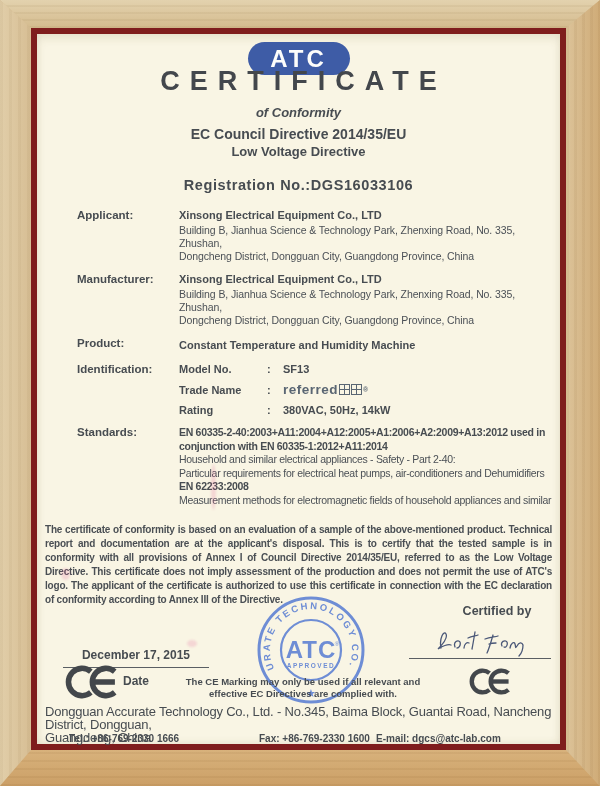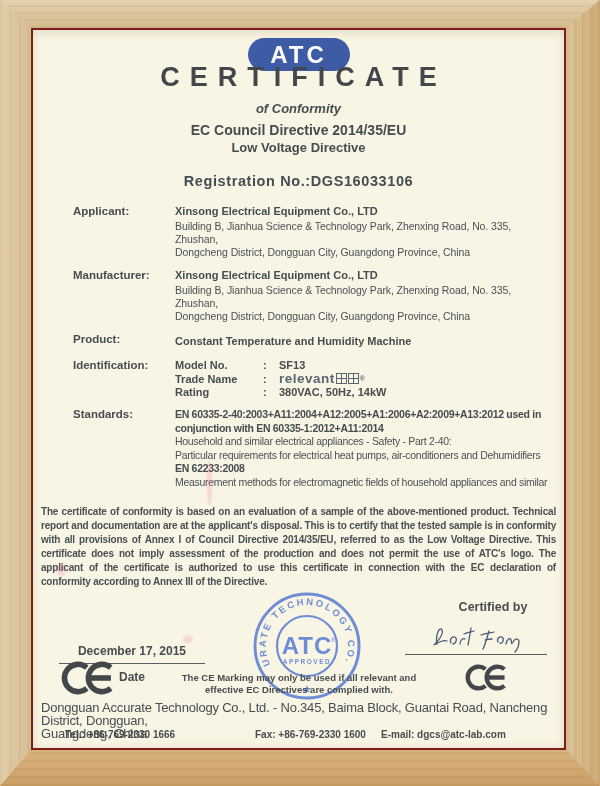--- a/index.html
+++ b/index.html
@@ -28,21 +28,21 @@
     clip-path:polygon(34px 0,34px 786px,0 750px,0 28px);}
   .wood-bottom{left:0;top:750px;width:600px;height:36px;
     background:
       repeating-linear-gradient(0deg, rgba(120,80,30,.08) 0 2px, transparent 2px 8px),
       linear-gradient(180deg,#d8b27c,#cb9f66);
     clip-path:polygon(31px 0,566px 0,600px 36px,0 36px);}
 
   
   .paper{
     position:absolute;left:31px;top:28px;width:535px;height:722px;
-    box-sizing:border-box;border:2px solid #7f1d1d;
+    box-sizing:border-box;border:6px solid #7f1d1d;
     background:#f9f5e4;
     box-shadow:inset 0 4px 10px rgba(100,80,35,.12), inset 0 -3px 6px rgba(100,80,35,.06);
     color:#474c51;
   }
   .stain{position:absolute;background:rgba(225,90,150,.20);border-radius:50%;filter:blur(1px);pointer-events:none;}
 
   
   .logo-pill{width:102px;height:33px;margin:8px auto 0;border-radius:17px;
     background:#3e5ca6;display:flex;align-items:center;justify-content:center;
     color:#fdfdfb;font-weight:bold;font-size:24px;letter-spacing:3px;}
@@ -53,21 +53,21 @@
   .sub3{margin-top:2px;text-align:center;font-size:13px;font-weight:bold;}
   .registration{margin-top:18px;text-align:center;font-size:14.5px;font-weight:bold;letter-spacing:.6px;}
 
   
   .info{margin:16px 8px 16px 40px;font-size:11px;}
   .row{display:grid;grid-template-columns:102px 1fr;margin-bottom:10px;}
   .lbl{font-weight:bold;font-size:11.5px;}
   .name{font-weight:bold;font-size:11px;}
   .addr{font-size:10.5px;letter-spacing:-.1px;line-height:13px;margin-top:3px;color:#4b5056;}
   .val{font-weight:bold;font-size:11px;}
-  .ident-grid{display:grid;grid-template-columns:88px 16px 1fr;align-items:center;}
+  .ident-grid{display:grid;grid-template-columns:88px 16px 1fr;row-gap:7px;align-items:center;}
   .ident-grid .name{font-size:11px;}
   .colon{font-weight:bold;}
   .semsong{color:#5a6673;font-weight:bold;font-size:13.5px;letter-spacing:.5px;display:inline-flex;align-items:center;}
   .cjk-box{display:inline-block;width:11px;height:11px;margin-left:1px;
     border:1.5px solid #5a6673;box-sizing:border-box;
     background:
       linear-gradient(0deg, transparent 45%, #5a6673 45% 55%, transparent 55%),
       linear-gradient(90deg, transparent 45%, #5a6673 45% 55%, transparent 55%);}
   .regmark{font-size:7px;vertical-align:super;margin-left:1px;}
   .std-line{font-size:10.5px;letter-spacing:-.3px;line-height:13.5px;color:#4b5056;}
@@ -85,21 +85,21 @@
   .sig-line{left:372px;top:624px;width:142px;border-top:1.5px solid #5a5e63;}
   .date-value{left:26px;top:614px;width:146px;text-align:center;font-weight:bold;font-size:12px;
     border-bottom:1.5px solid #5a5e63;padding-bottom:5px;}
   .date-label{left:26px;top:640px;width:146px;text-align:center;font-weight:bold;font-size:12px;}
   .ce-left{left:28px;top:628px;}
   .ce-right{left:432px;top:632px;}
   .ce-note{left:80px;top:642px;width:372px;text-align:center;font-weight:bold;font-size:9.5px;line-height:12px;}
   .f-address{left:8px;top:671px;width:516px;font-weight:normal;font-size:13px;letter-spacing:-.2px;line-height:13px;}
   .f-tel{left:32px;top:699px;font-weight:bold;font-size:10px;}
   .f-fax{left:187px;top:699px;font-weight:bold;font-size:10px;padding-left:35px;}
-  .f-email{left:348px;top:699px;font-weight:bold;font-size:10px;}
+  .f-email{left:339px;top:699px;font-weight:bold;font-size:10px;}
 </style>
 </head>
 <body>
 
 <div class="wood wood-top"></div>
 <div class="wood wood-left"></div>
 <div class="wood wood-right"></div>
 <div class="wood wood-bottom"></div>
 
 <div class="paper">
@@ -145,21 +145,21 @@
     <div class="row">
       <div class="lbl">Identification:</div>
       <div class="ident-grid">
         <div class="name">Model No.</div>
         <div class="colon">:</div>
         <div class="val">SF13</div>
 
         <div class="name">Trade Name</div>
         <div class="colon">:</div>
         <div class="semsong">
-          <span>relevant</span>
+          <span>referred</span>
           <span class="cjk-box"></span>
           <span class="cjk-box"></span>
           <span class="regmark">®</span>
         </div>
 
         <div class="name">Rating</div>
         <div class="colon">:</div>
         <div class="val">380VAC, 50Hz, 14kW</div>
       </div>
     </div>

